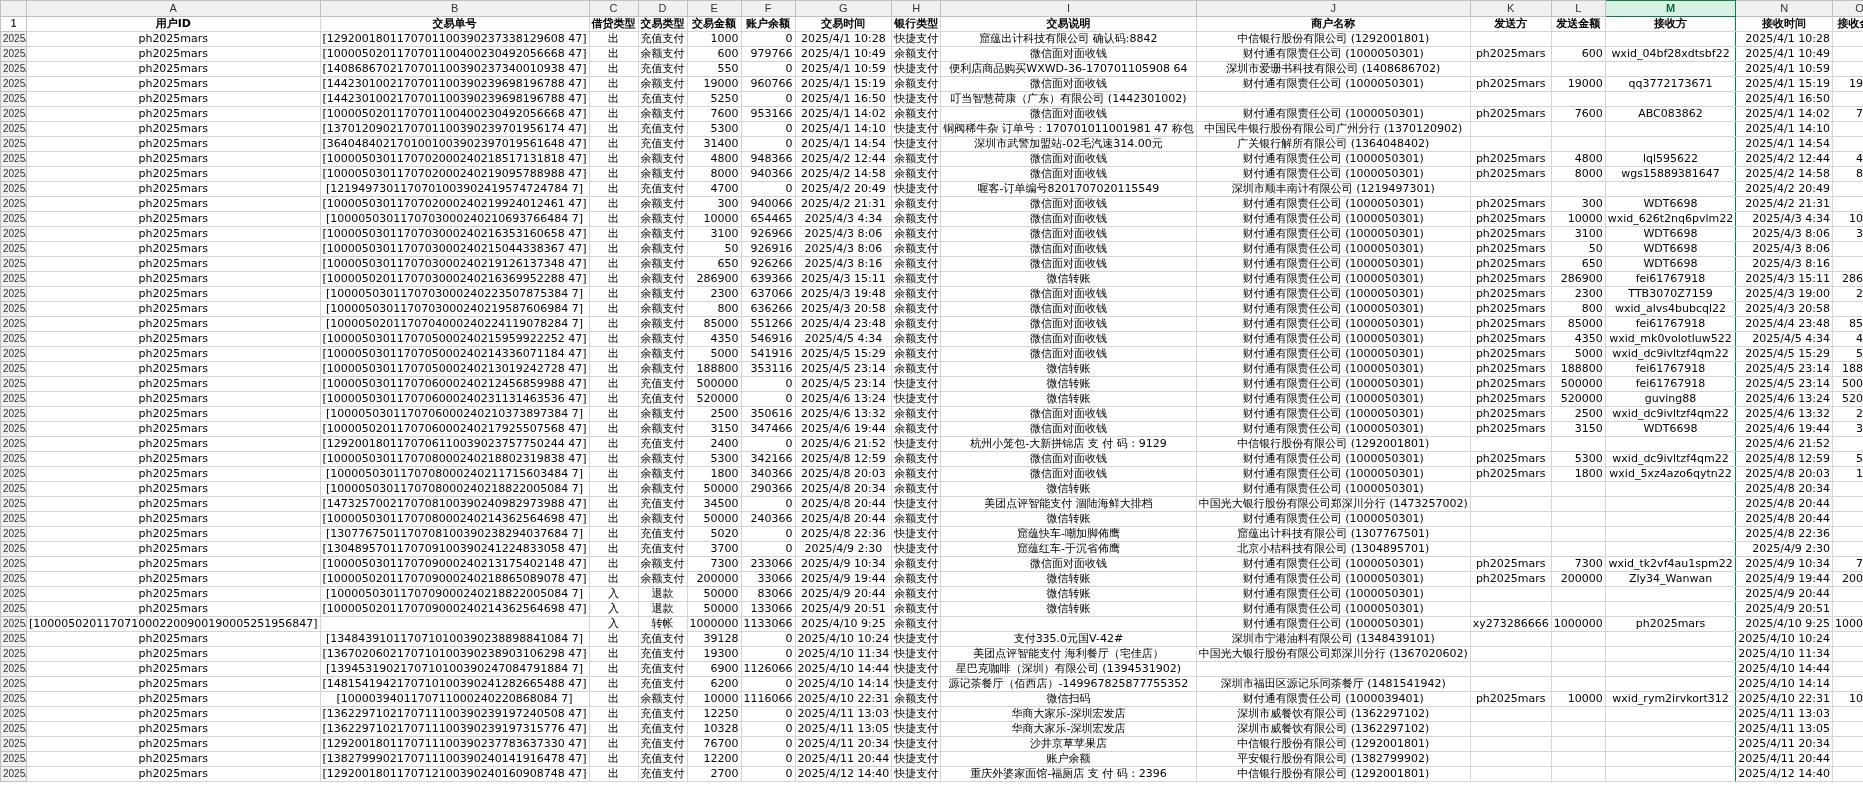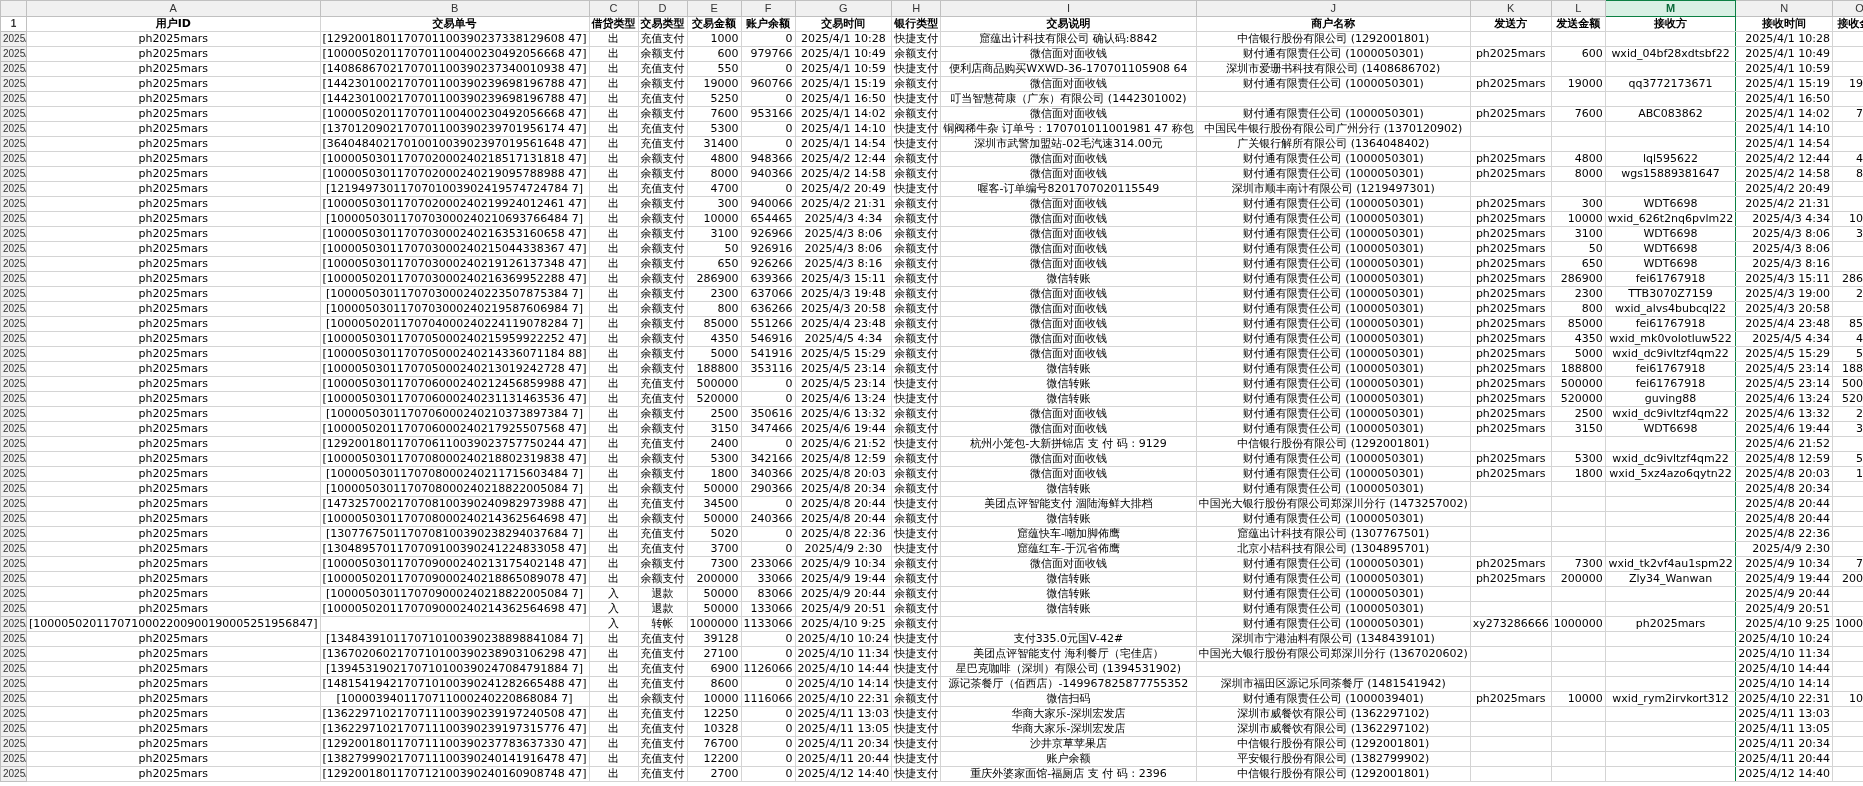--- a/index.html
+++ b/index.html
@@ -440,21 +440,21 @@
           <td class="w-j c-center cn">财付通有限责任公司 (1000050301)</td>
           <td class="w-k c-center cn">ph2025mars</td>
           <td class="w-l c-right cn">4350</td>
           <td class="w-m c-center cn mcol">wxid_mk0volotluw522</td>
           <td class="w-n c-right cn">2025/4/5 4:34</td>
           <td class="w-o c-right cn">4350</td>
         </tr>
         <tr>
           <td class="rowhead">2025/4/5 15:29</td>
           <td class="w-a c-center cn">ph2025mars</td>
-          <td class="w-b c-center cn">[1000050301170705000240214336071184 88]</td>
+          <td class="w-b c-center cn">[1000050301170705000240214336071184 47]</td>
           <td class="w-c c-center cn">出</td>
           <td class="w-d c-center cn">余额支付</td>
           <td class="w-e c-right cn">5000</td>
           <td class="w-f c-right cn">541916</td>
           <td class="w-g c-center cn">2025/4/5 15:29</td>
           <td class="w-h c-center cn">余额支付</td>
           <td class="w-i c-center cn">微信面对面收钱</td>
           <td class="w-j c-center cn">财付通有限责任公司 (1000050301)</td>
           <td class="w-k c-center cn">ph2025mars</td>
           <td class="w-l c-right cn">5000</td>
@@ -803,21 +803,21 @@
           <td class="w-m c-center cn mcol"></td>
           <td class="w-n c-right cn">2025/4/10 10:24</td>
           <td class="w-o c-right cn"></td>
         </tr>
         <tr>
           <td class="rowhead">2025/4/10 11:34</td>
           <td class="w-a c-center cn">ph2025mars</td>
           <td class="w-b c-center cn">[1367020602170710100390238903106298 47]</td>
           <td class="w-c c-center cn">出</td>
           <td class="w-d c-center cn">充值支付</td>
-          <td class="w-e c-right cn">27100</td>
+          <td class="w-e c-right cn">19300</td>
           <td class="w-f c-right cn">0</td>
           <td class="w-g c-center cn">2025/4/10 11:34</td>
           <td class="w-h c-center cn">快捷支付</td>
           <td class="w-i c-center cn">美团点评智能支付 海利餐厅（宅佳店）</td>
           <td class="w-j c-center cn">中国光大银行股份有限公司郑深川分行 (1367020602)</td>
           <td class="w-k c-center cn"></td>
           <td class="w-l c-right cn"></td>
           <td class="w-m c-center cn mcol"></td>
           <td class="w-n c-right cn">2025/4/10 11:34</td>
           <td class="w-o c-right cn"></td>
@@ -839,21 +839,21 @@
           <td class="w-m c-center cn mcol"></td>
           <td class="w-n c-right cn">2025/4/10 14:44</td>
           <td class="w-o c-right cn"></td>
         </tr>
         <tr>
           <td class="rowhead">2025/4/10 14:14</td>
           <td class="w-a c-center cn">ph2025mars</td>
           <td class="w-b c-center cn">[1481541942170710100390241282665488 47]</td>
           <td class="w-c c-center cn">出</td>
           <td class="w-d c-center cn">充值支付</td>
-          <td class="w-e c-right cn">8600</td>
+          <td class="w-e c-right cn">6200</td>
           <td class="w-f c-right cn">0</td>
           <td class="w-g c-center cn">2025/4/10 14:14</td>
           <td class="w-h c-center cn">快捷支付</td>
           <td class="w-i c-center cn">源记茶餐厅（佰西店）-149967825877755352</td>
           <td class="w-j c-center cn">深圳市福田区源记乐同茶餐厅 (1481541942)</td>
           <td class="w-k c-center cn"></td>
           <td class="w-l c-right cn"></td>
           <td class="w-m c-center cn mcol"></td>
           <td class="w-n c-right cn">2025/4/10 14:14</td>
           <td class="w-o c-right cn"></td>

